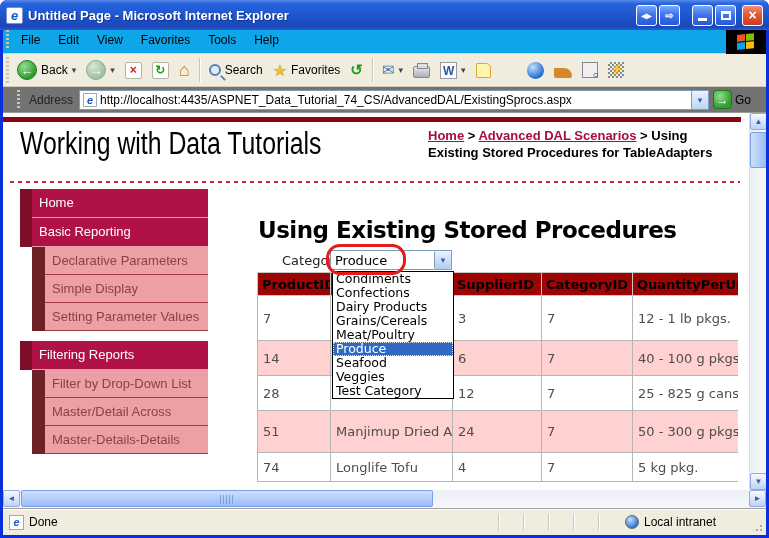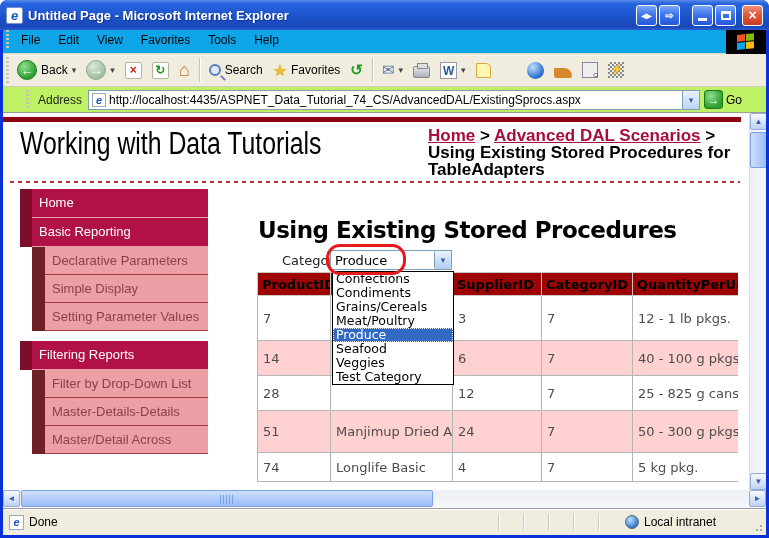--- a/index.html
+++ b/index.html
@@ -64,39 +64,39 @@
   .sphere-ico { width:17px; height:17px; border-radius:50%; background:radial-gradient(circle at 35% 30%,#BFE2FF,#1E62C8 75%); }
   .shoe-ico { width:18px; height:10px; background:#D8882A; border-radius:1px 8px 2px 2px; margin-top:6px; }
   .findpage-ico { width:16px; height:16px; background:#EFEFEF; border:1px solid #889; position:relative; }
   .findpage-ico::after { content:"○"; position:absolute; right:-2px; bottom:-3px; color:#336; font-size:10px; }
   .pixel-ico { width:16px; height:16px;
     background:repeating-conic-gradient(#888 0 25%, #EEE 0 50%) 0 0/4px 4px; position:relative; }
   .pixel-ico::after { content:"⚡"; position:absolute; left:3px; top:1px; font-size:11px; color:#C8A000; }
   .vsep { width:1px; height:24px; background:#C9C5B2; margin:0 4px; box-shadow:1px 0 0 #fff; }
 
   
-  .addressbar { position:absolute; top:87px; left:3px; right:3px; height:26px; background:#bef264;
-    border-bottom:1px solid #9C9A8E; display:flex; align-items:center; font-size:12px; padding:0 20px; }
+  .addressbar { position:absolute; top:87px; left:3px; right:3px; height:26px; background:#737373;
+    border-bottom:1px solid #9C9A8E; display:flex; align-items:center; font-size:12px; padding:0 11px; }
   .addr-label { color:#222; margin:0 6px 0 6px; }
   .addr-box { flex:1; height:20px; background:#fff; border:1px solid #7F9DB9; display:flex; align-items:center; }
   .addr-box .page-ico { width:14px; height:14px; margin:0 3px; background:#fff; border:1px solid #9AB;
     color:#1A56C8; font-weight:bold; font-style:italic; font-size:11px; line-height:12px; text-align:center; }
   .addr-input { flex:1; border:none; outline:none; font-size:12px; font-family:"Liberation Sans",sans-serif; color:#000; }
   .addr-drop { width:17px; height:18px; background:linear-gradient(180deg,#EAF3FF,#BCD4F5); border-left:1px solid #7F9DB9;
     color:#3C5BA8; font-size:9px; text-align:center; line-height:18px; }
   .go-btn { display:flex; align-items:center; gap:3px; margin:0 4px; }
   .go-ico { width:19px; height:19px; border-radius:3px; border:1px solid #1C7A1C; color:#fff; font-weight:bold;
     background:radial-gradient(circle at 35% 30%,#8FE08F,#2E9E2E 70%); text-align:center; line-height:18px; font-size:12px; }
 
   
   .content { position:absolute; top:113px; left:3px; right:3px; height:377px; background:#fff; overflow:hidden; }
   .page-topbar { position:absolute; top:4px; left:0; width:738px; height:5px; background:#8E0310; }
   .site-title { position:absolute; left:17px; top:13px; font-size:31px; color:#000;
     transform:scaleX(0.80); transform-origin:left top; white-space:nowrap; font-weight:500; }
-  .breadcrumb { position:absolute; left:425px; top:14px; width:308px; font-size:17px; font-weight:bold;
+  .breadcrumb { position:absolute; left:425px; top:14px; width:308px; font-size:13px; font-weight:bold;
     color:#000; line-height:17px; }
   .breadcrumb a { color:#A80D3C; text-decoration:underline; }
   .dashed-sep { position:absolute; top:68px; left:7px; width:730px; height:2px;
     background:repeating-linear-gradient(90deg,#C52B3B 0 4px,transparent 4px 8px); }
 
   
   .sidebar { position:absolute; left:17px; top:76px; width:188px; font-size:13px; }
   .nav-row { display:flex; }
   .nav-row.section .strip { width:12px; background:#7C0E2A; }
   .nav-row.section .lbl { flex:1; background:#B01246; color:#fff; padding:6px 6px 6px 7px; border-bottom:1px solid #E8A0A8; line-height:16px; }
@@ -307,26 +307,26 @@
           <span class="lbl">Filtering Reports</span>
         </div>
       <div class="nav-row sub">
           <span class="spacer"></span>
           <span class="strip"></span>
           <span class="lbl">Filter by Drop-Down List</span>
         </div>
       <div class="nav-row sub">
           <span class="spacer"></span>
           <span class="strip"></span>
+          <span class="lbl">Master/Detail Across</span>
+        </div>
+      <div class="nav-row sub">
+          <span class="spacer"></span>
+          <span class="strip"></span>
           <span class="lbl">Master-Details-Details</span>
-        </div>
-      <div class="nav-row sub">
-          <span class="spacer"></span>
-          <span class="strip"></span>
-          <span class="lbl">Master/Detail Across</span>
         </div>
     </div>
 
     <div class="main-heading">Using Existing Stored Procedures</div>
     <div class="cat-label">Category:</div>
 
     <div class="select-box">
       <span class="val">Produce</span>
       <span class="btn">▾</span>
     </div>
@@ -371,32 +371,33 @@
         </tr>
         <tr class="alt" style="height:42px">
           <td>51</td>
           <td class="name-col">Manjimup Dried Apples</td>
           <td>24</td>
           <td>7</td>
           <td>50 - 300 g pkgs.</td>
         </tr>
         <tr style="height:29px">
           <td>74</td>
-          <td class="name-col">Longlife Basic</td>
+          <td class="name-col">Longlife Tofu</td>
           <td>4</td>
           <td>7</td>
           <td>5 kg pkg.</td>
         </tr>
       </tbody>
         </table>
     </div>
 
     <div class="dropdown-list">
+      <div class="opt">Condiments</div>
       <div class="opt">Confections</div>
-      <div class="opt">Condiments</div>
+      <div class="opt">Dairy Products</div>
       <div class="opt">Grains/Cereals</div>
       <div class="opt">Meat/Poultry</div>
       <div class="opt selected">Produce</div>
       <div class="opt">Seafood</div>
       <div class="opt">Veggies</div>
       <div class="opt">Test Category</div>
     </div>
 
     <div class="annotation-ring"></div>
 

